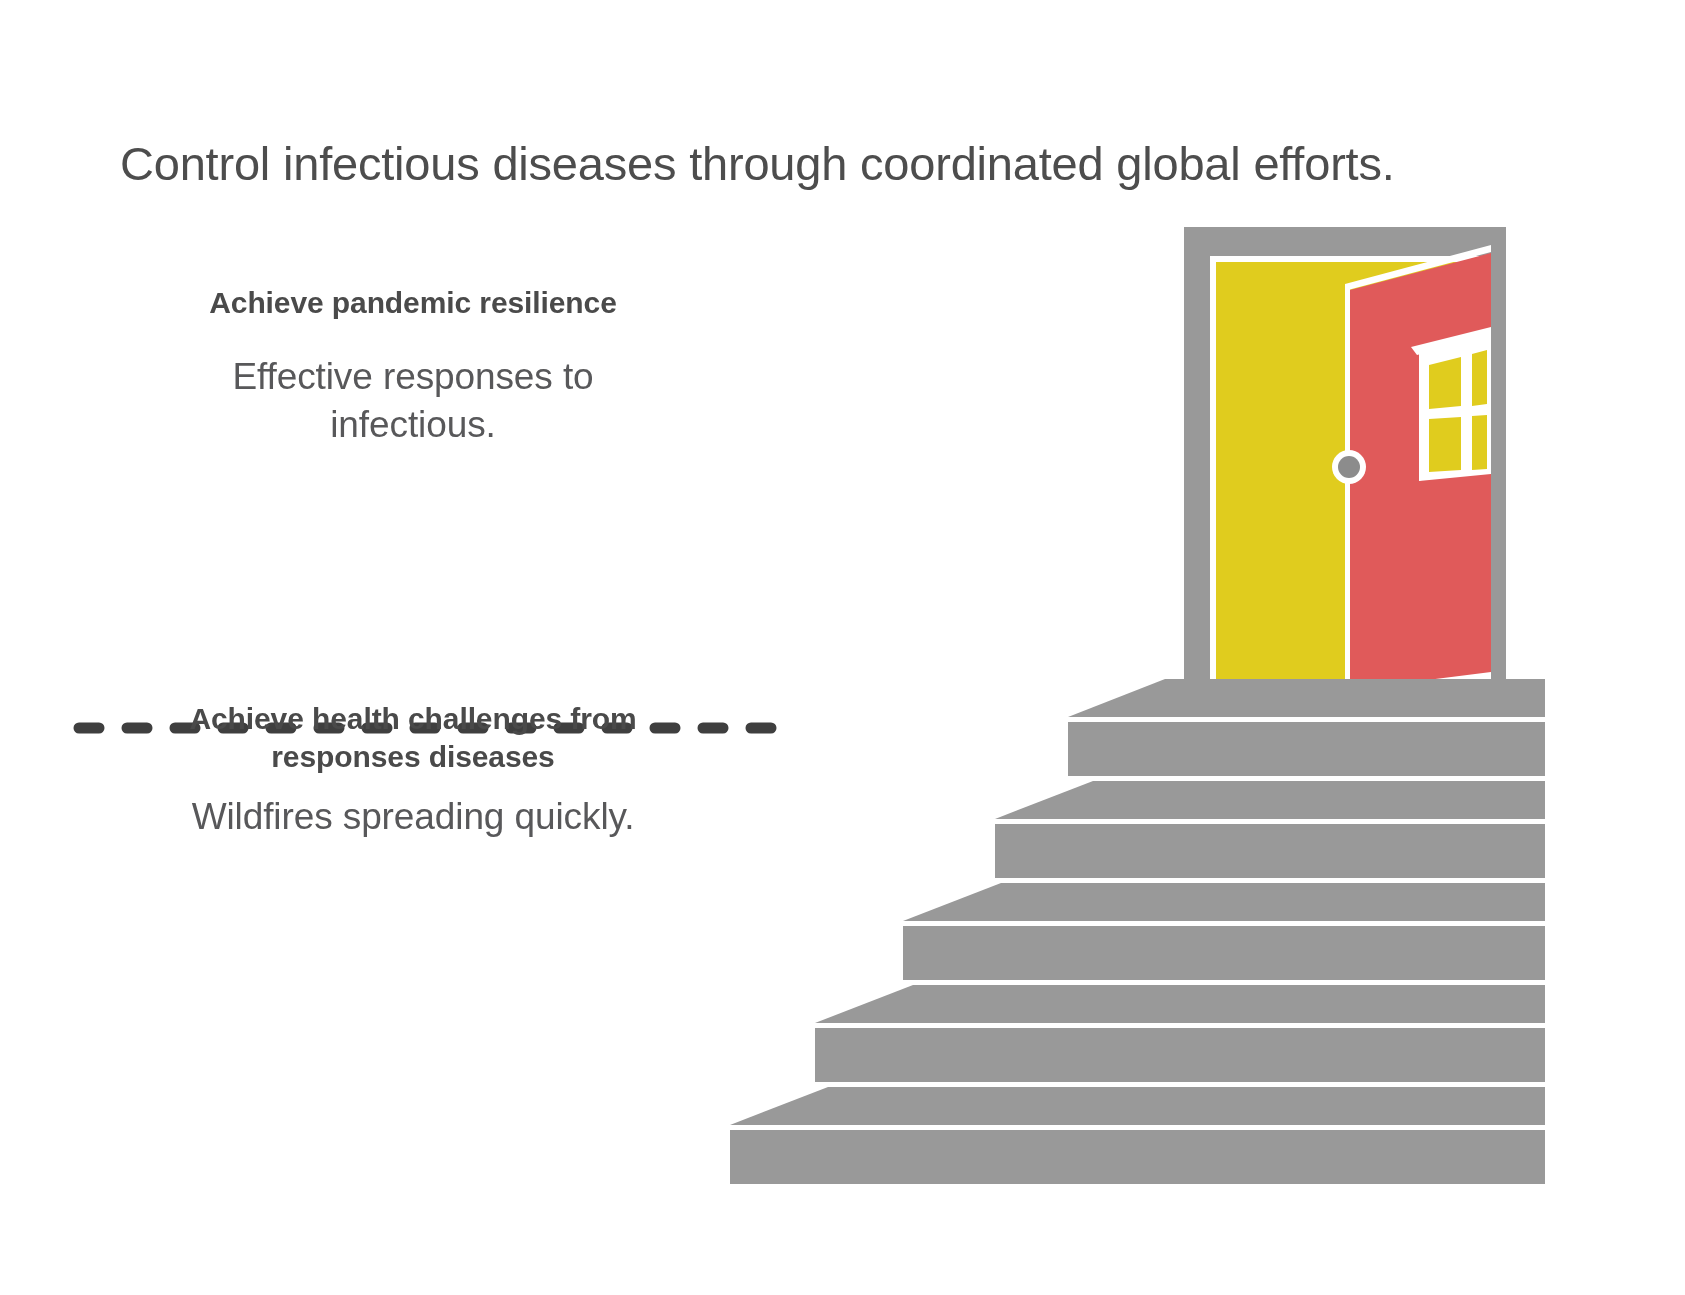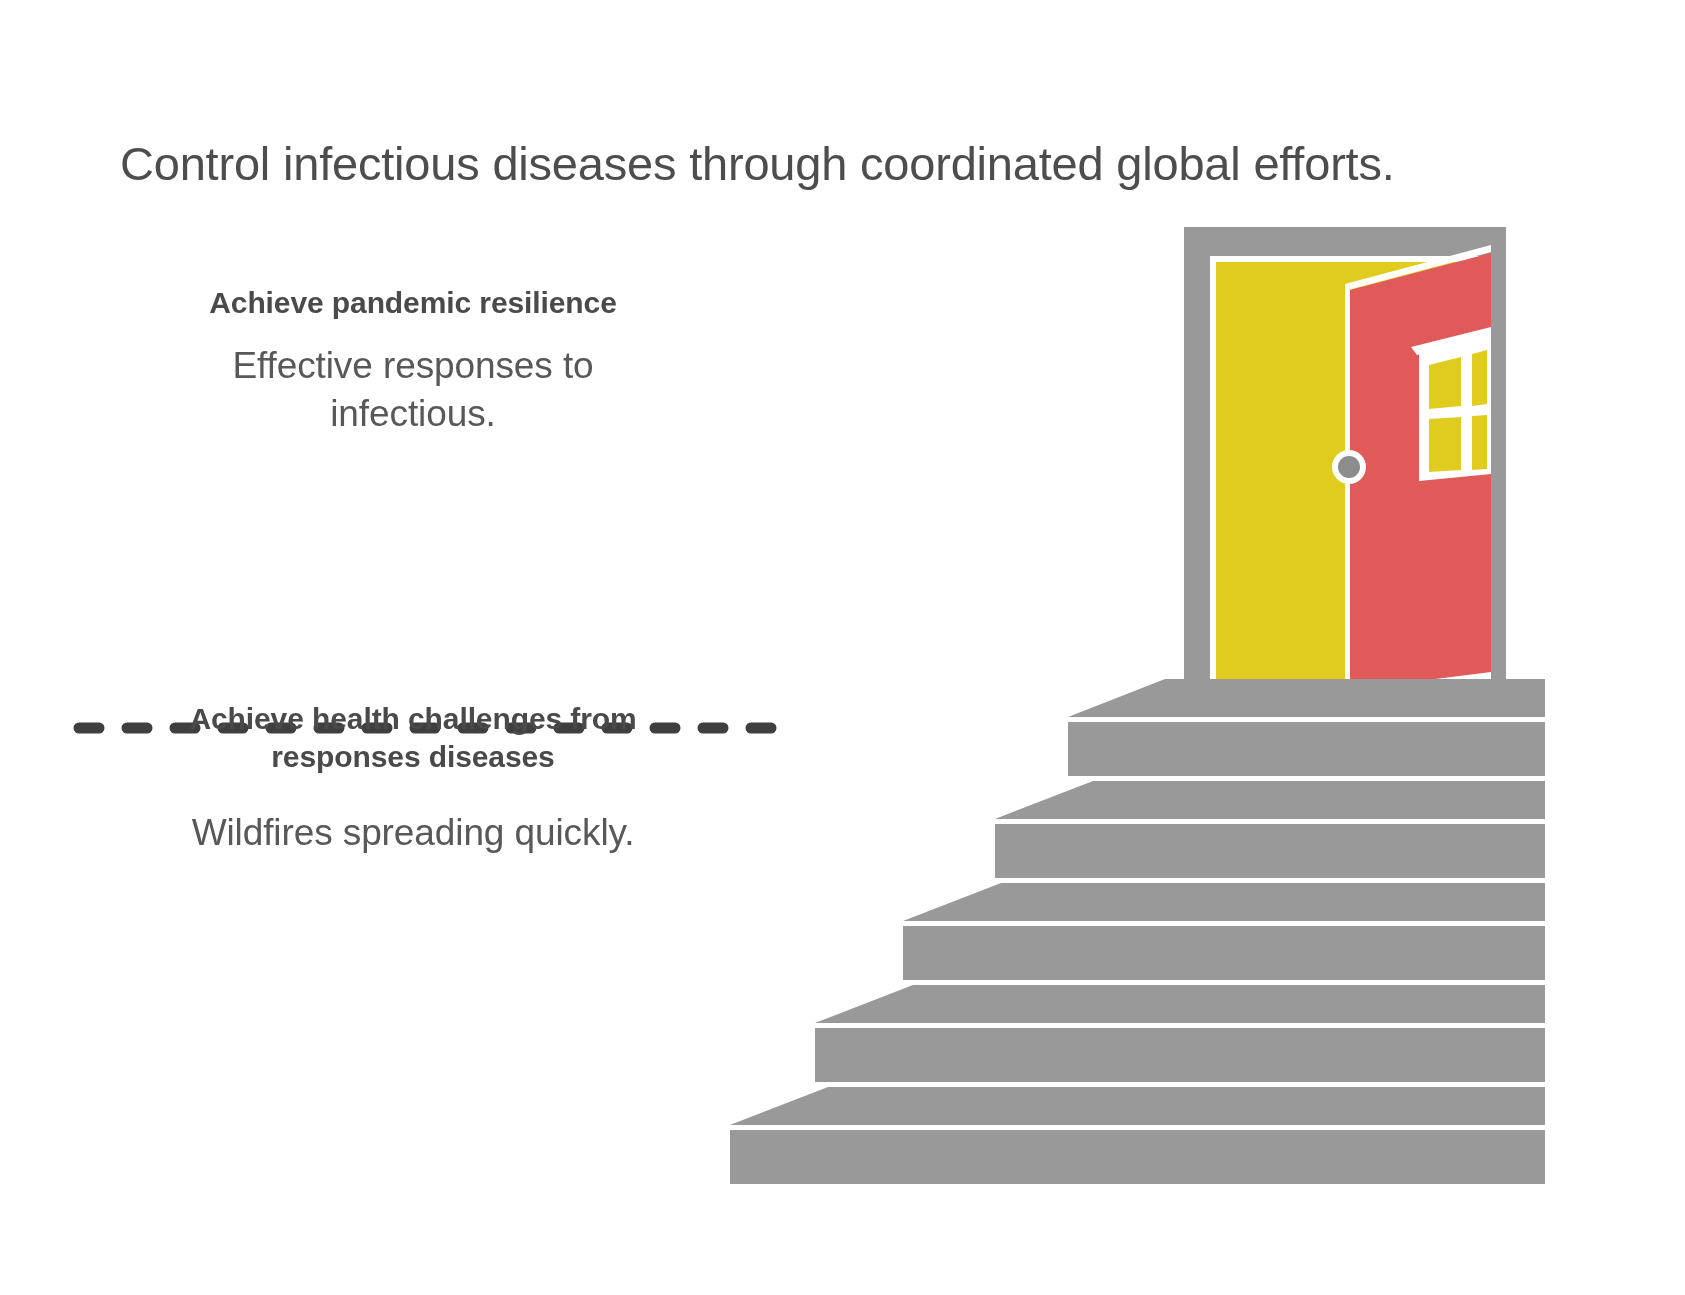--- a/index.html
+++ b/index.html
@@ -54,30 +54,30 @@
     color: #58585a;
     letter-spacing: -0.1px;
   }
 
   #block-top {
     left: 78px;
     top: 284px;
     width: 670px;
   }
   #block-top .block-body {
-    margin-top: 20px;
+    margin-top: 31px;
   }
 
   #block-bottom {
     left: 70px;
     top: 700px;
     width: 686px;
   }
   #block-bottom .block-body {
-    margin-top: 32px;
+    margin-top: 16px;
   }
 
   
   .divider {
     position: absolute;
     left: 73px;
     top: 721px;
     width: 712px;
     height: 14px;
   }

